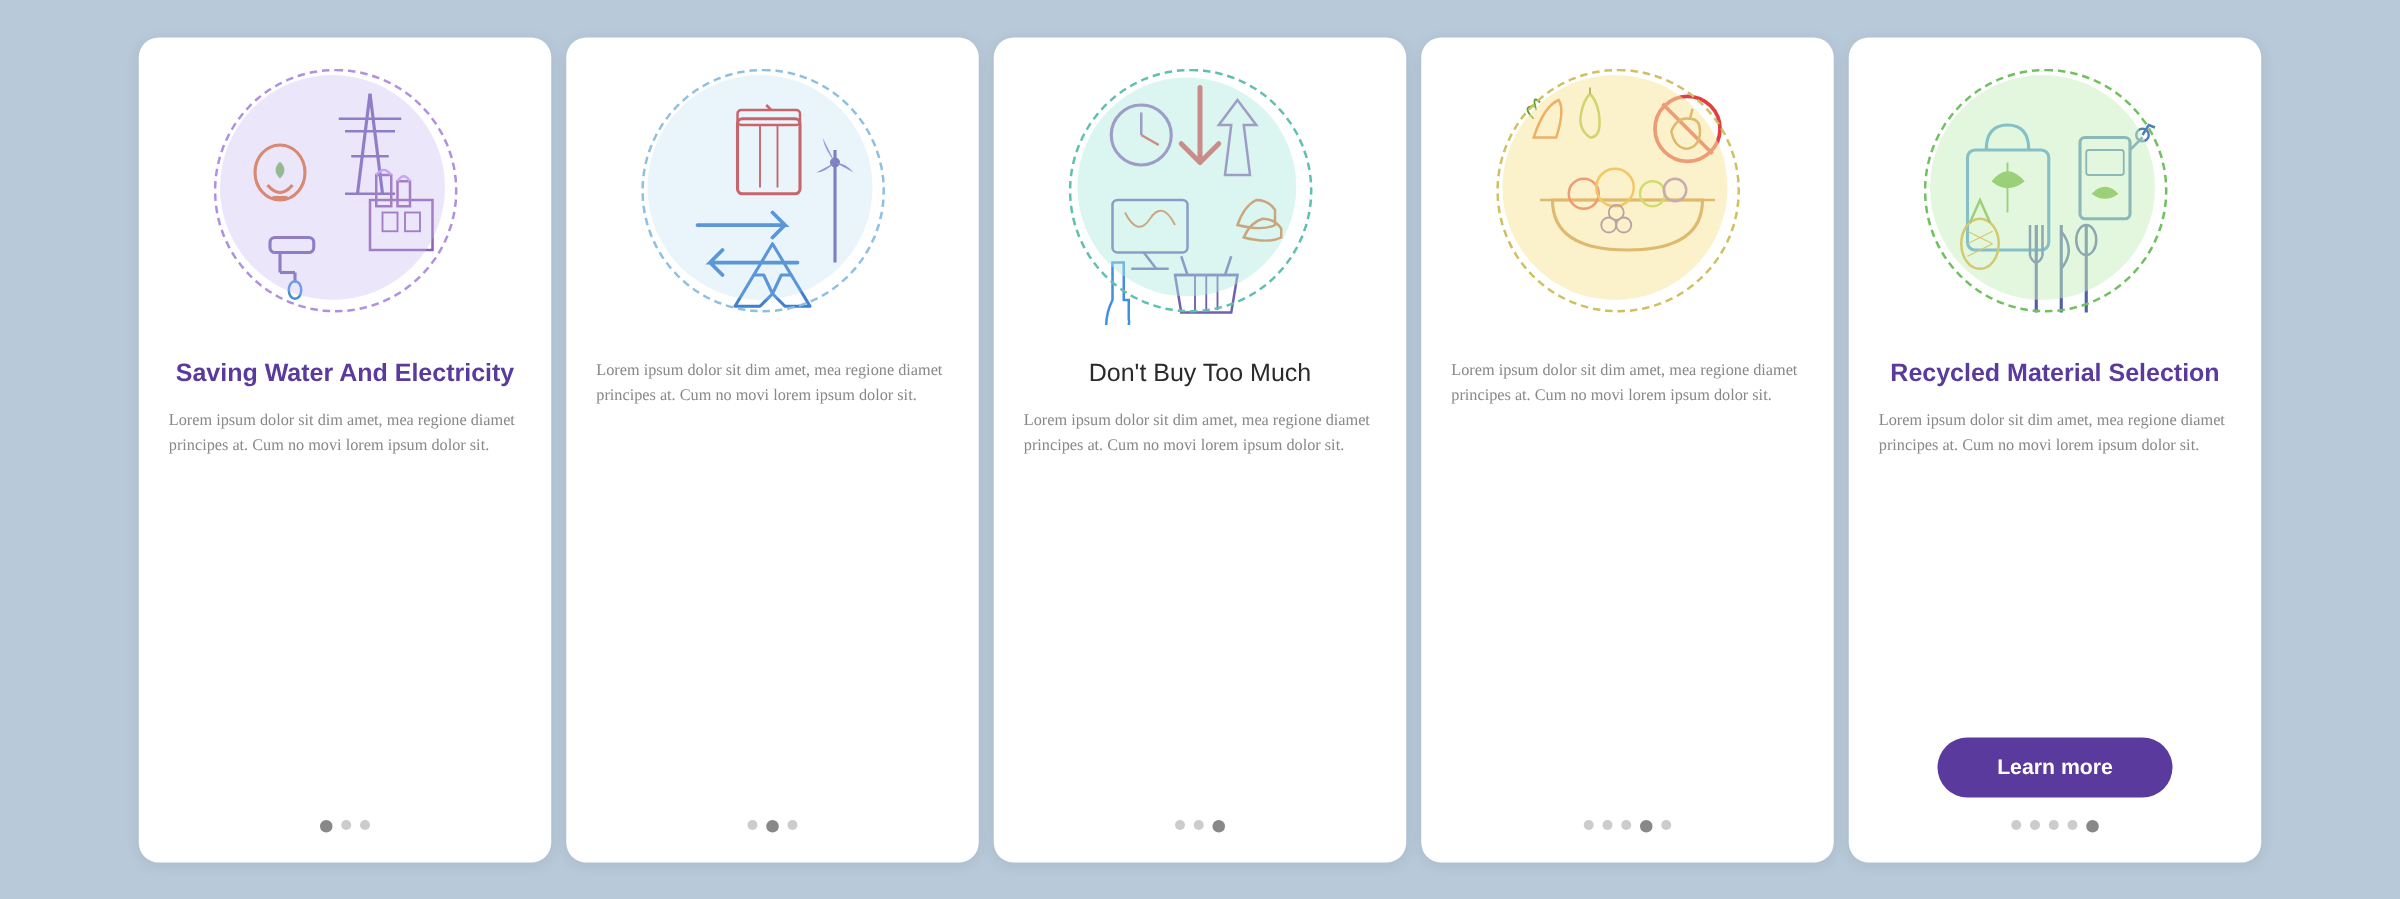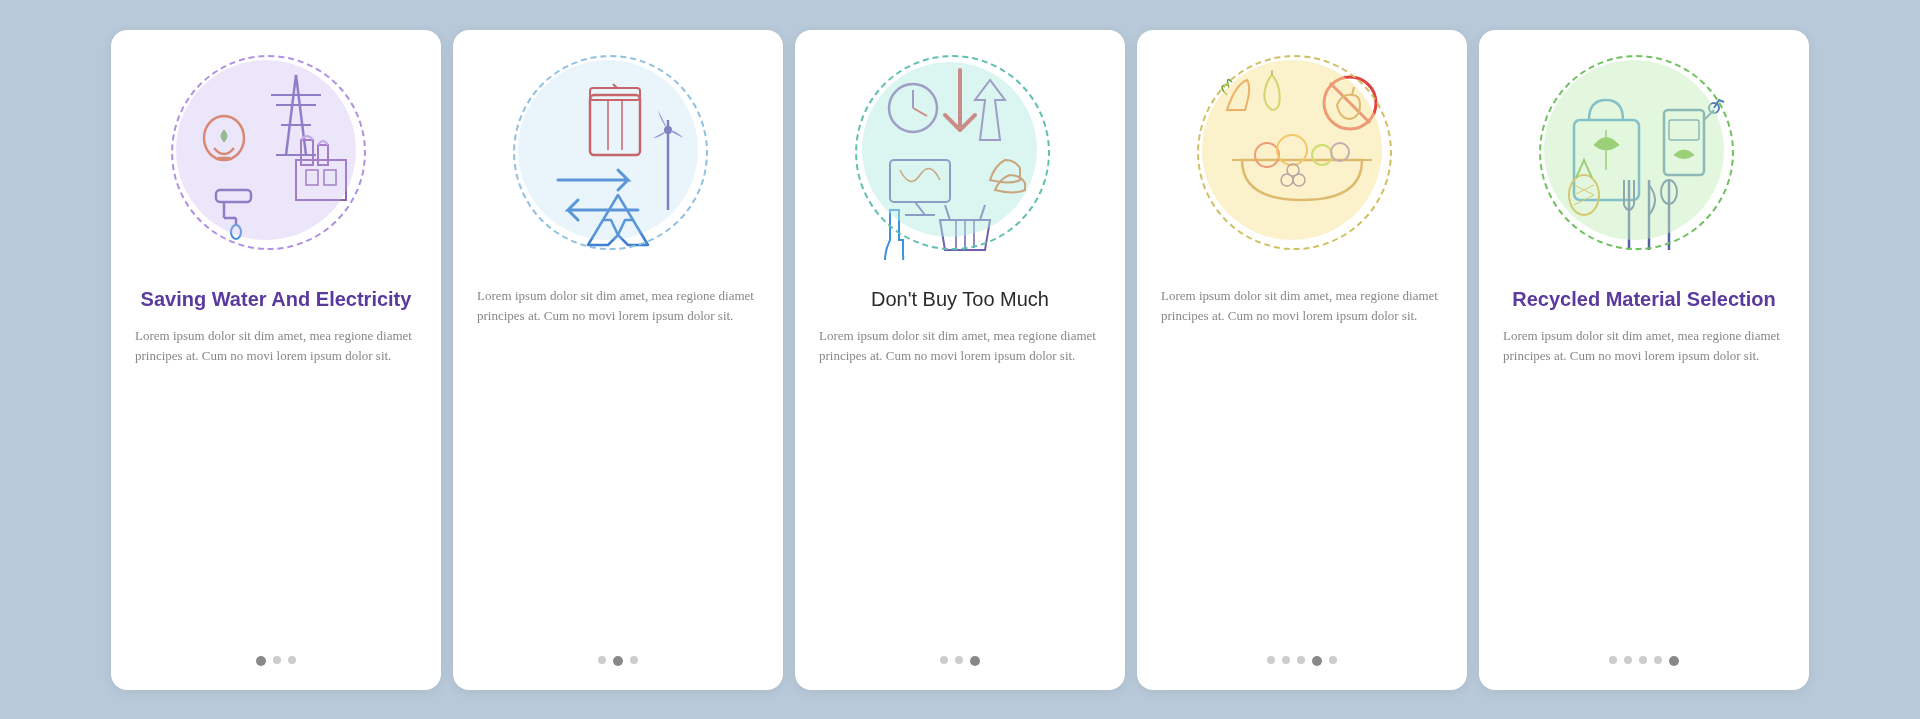--- a/index.html
+++ b/index.html
@@ -378,20 +378,21 @@
           <path d="M12 18 L20 0 L28 18" fill="none" stroke="#70b030" stroke-width="2"></path>
           <line x1="10" y1="25" x2="30" y2="35" stroke="#e0a020" stroke-width="1"></line>
           <line x1="10" y1="35" x2="30" y2="25" stroke="#e0a020" stroke-width="1"></line>
           <line x1="10" y1="45" x2="30" y2="35" stroke="#e0a020" stroke-width="1"></line>
         </g>
       </svg>
     </div>
     <div class="card-title">Recycled
 Material Selection</div>
     <div class="card-text">Lorem ipsum dolor sit dim amet, mea regione diamet principes at. Cum no movi lorem ipsum dolor sit.</div>
+    <button class="learn-more-btn">Learn more</button>
     <div class="dots-row">
       <div class="dot"></div>
       <div class="dot"></div>
       <div class="dot"></div>
       <div class="dot"></div>
       <div class="dot active"></div>
     </div>
   </div>
 
 </div>

